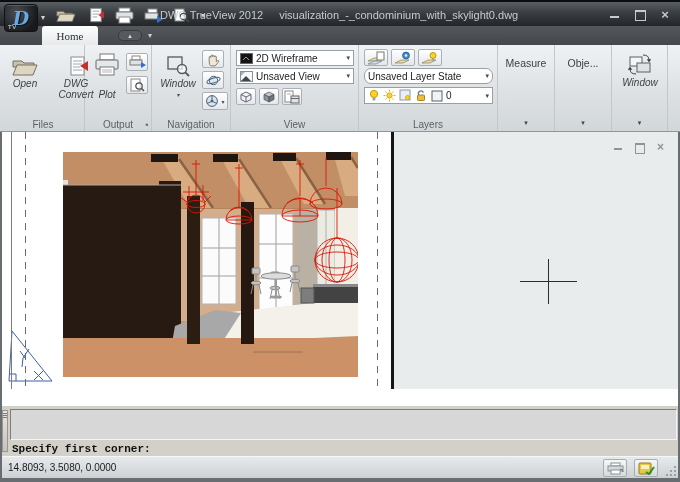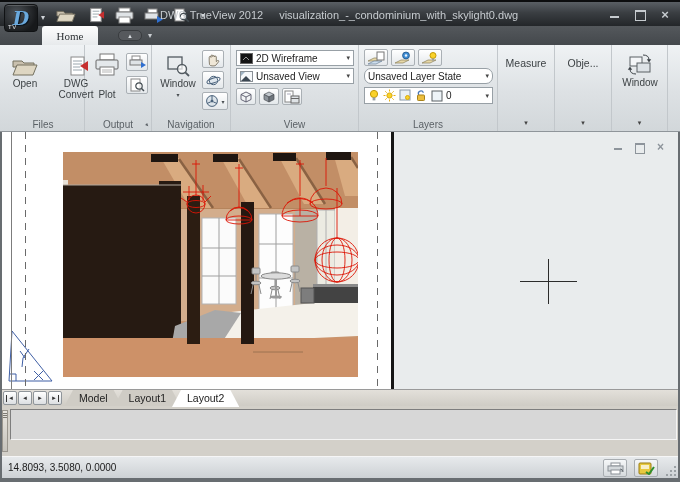--- a/index.html
+++ b/index.html
@@ -42,21 +42,21 @@
   .ribbon-toggle-drop { position:absolute; left:148px; top:5px; color:#c9cdd1; font-size:8px; }
 
   
   .ribbon { position:absolute; top:45px; left:0; right:0; height:87px;
             background:linear-gradient(#eff2f4,#dde1e4 55%,#d2d7da);
             border-bottom:1px solid #8f959a; }
   .panel { position:absolute; top:0; bottom:0; border-right:1px solid #c2c7cb; }
   .panel-label { position:absolute; bottom:1px; left:0; right:0; text-align:center; font-size:10px; color:#5b6166; }
   .flyout { position:absolute; right:3px; bottom:3px; font-size:6px; color:#5b6166; transform:rotate(-45deg); }
   .bigbtn { position:absolute; top:4px; display:flex; flex-direction:column; align-items:center; gap:1px;
-            font-size:10px; color:#3d4245; text-align:center; line-height:11px; }
+            font-size:10px; color:#3d4245; text-align:center; line-height:11px;font-style:italic; }
   .bicon { height:28px; display:flex; align-items:flex-end; justify-content:center; }
   .tinydrop { font-size:6px; color:#4a4f53; }
   .sbtn { width:22px; height:18px; border:1px solid #aab0b5; border-radius:2px;
           background:linear-gradient(#ffffff,#e4e8eb); display:flex; align-items:center;
           justify-content:center; gap:2px; }
   .combo { position:absolute; left:5px; height:16px; background:#fff; border:1px solid #98a0a6;
            display:flex; align-items:center; font-size:10px; color:#222; padding:0 3px; gap:3px; }
   .combo .ctext { flex:1; white-space:nowrap; overflow:hidden; }
   .combo .cdrop { font-size:7px; color:#444; }
   .cpanel-label { position:absolute; top:12px; left:0; right:0; text-align:center; font-size:10.5px; color:#3d4245; }
@@ -560,50 +560,28 @@
     <div class="docctl">
       <span class="dc dc-min"></span>
       <span class="dc dc-restore"></span>
       <span class="dc dc-close">×</span>
     </div>
 
     <div class="cross-h"></div>
     <div class="cross-v"></div>
   </div>
 
-  <div class="ltabbar">
-    <div class="navbtns">
-      <span class="nbtn">
-          <span class="bar-l"></span>
-          <span>◄</span>
-        </span>
-      <span class="nbtn">
-          <span>◄</span>
-        </span>
-      <span class="nbtn">
-          <span>►</span>
-        </span>
-      <span class="nbtn">
-          <span>►</span>
-          <span class="bar-r"></span>
-        </span>
-    </div>
-    <div class="ltabs">
-      <span class="ltab">Model</span>
-      <span class="ltab">Layout1</span>
-      <span class="ltab active">Layout2</span>
-    </div>
-  </div>
 
   <div class="cmd">
     <div class="cmd-grip"></div>
     <div class="cmd-hist">
       
       
     </div>
+    <div class="cmd-prompt">Specify first corner:</div>
   </div>
 
   <div class="statusbar">
     <span class="coords">14.8093, 3.5080, 0.0000</span>
     <div class="sb-icons">
       <span class="sb-btn">
         <svg width="17" height="13" viewBox="0 0 17 13">
             <rect x="4" y="1" width="9" height="3" fill="#fff" stroke="#8a9096"></rect>
             <rect x="1" y="4" width="15" height="5" fill="#d4d9dc" stroke="#8a9096"></rect>
             <rect x="4" y="8" width="9" height="4" fill="#fff" stroke="#8a9096"></rect>

